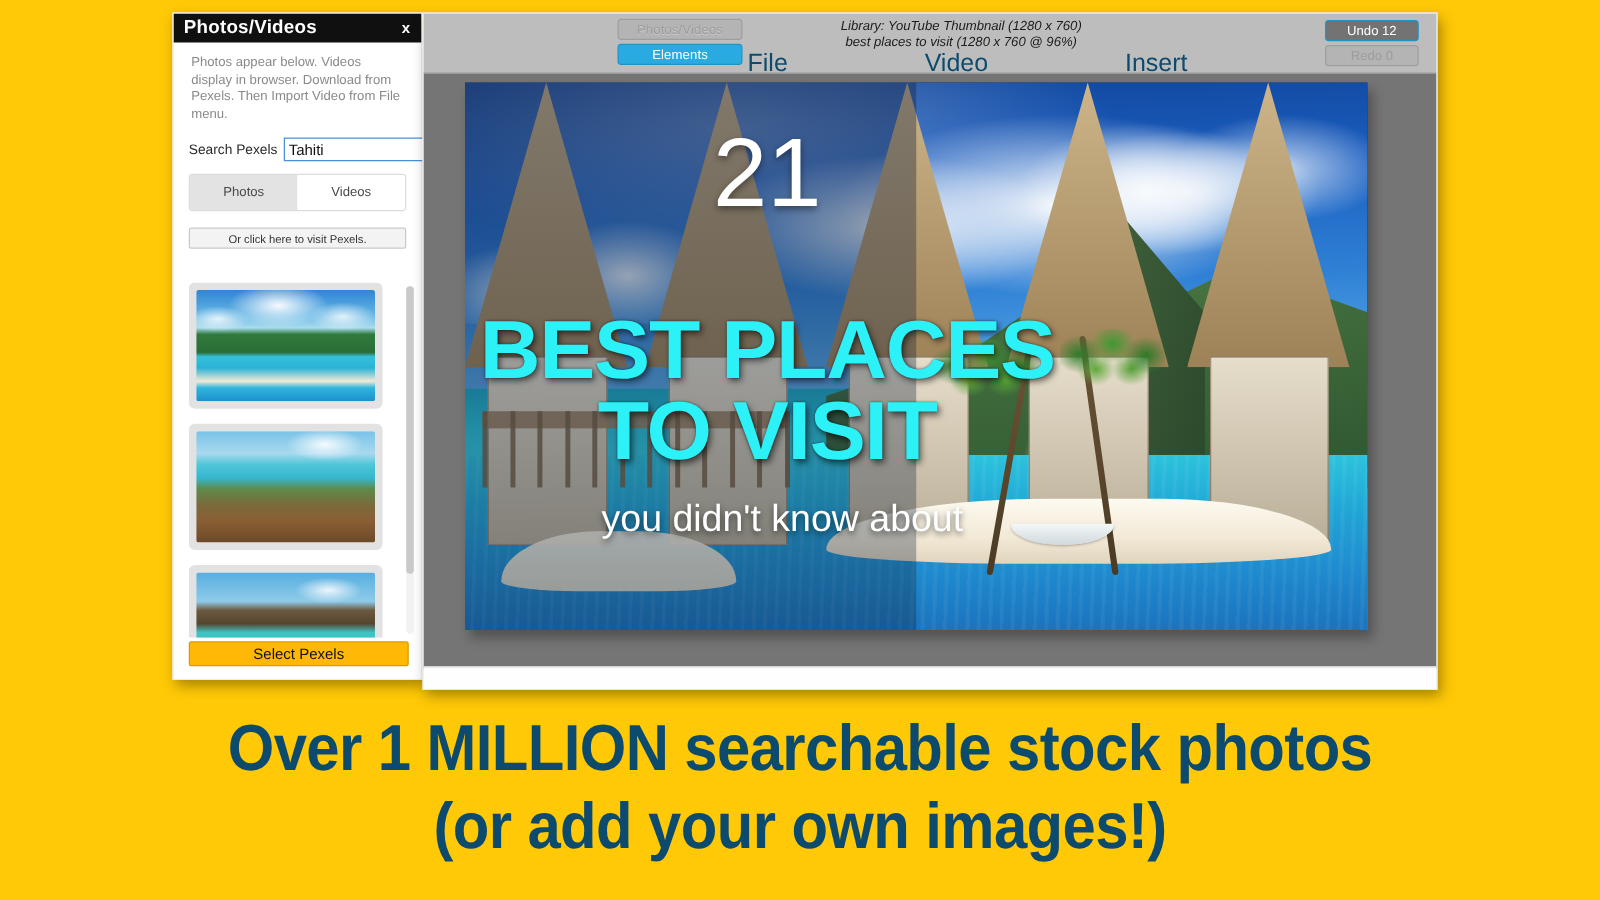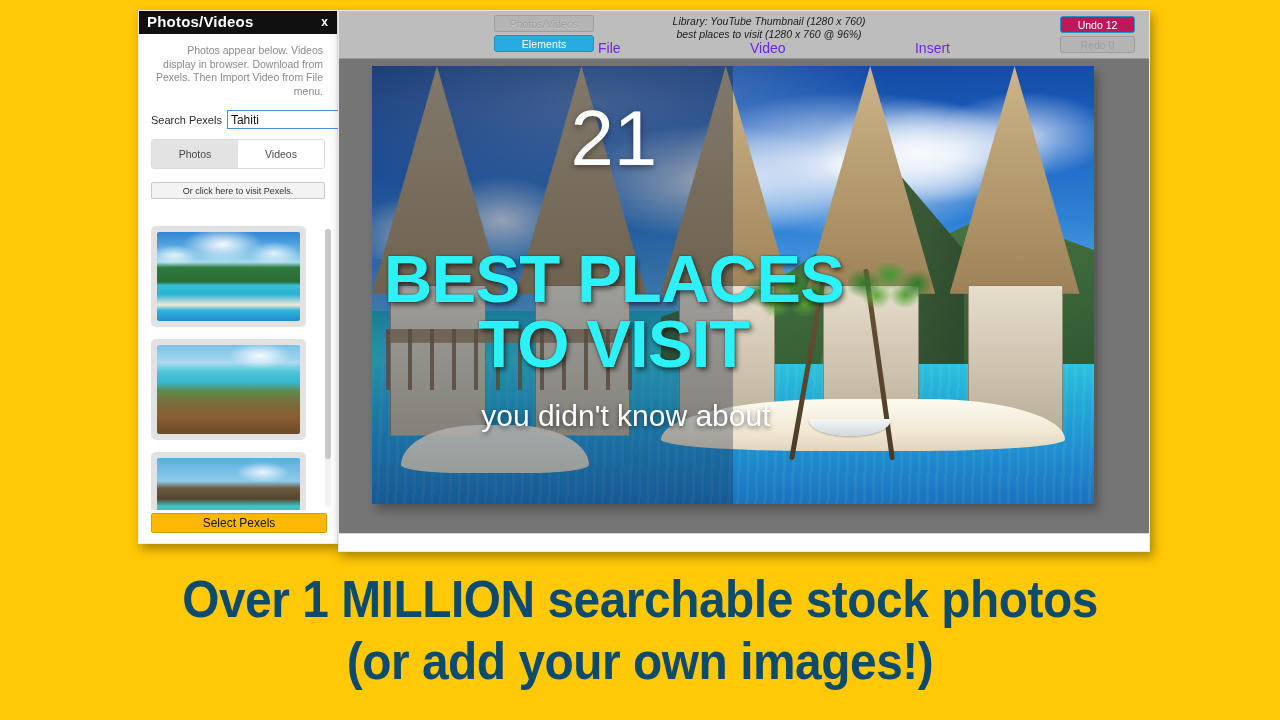--- a/index.html
+++ b/index.html
@@ -77,22 +77,22 @@
 
   #menu-row {
     position: absolute;
     left: 255px;
     top: 29px;
     width: 360px;
     display: flex;
     justify-content: space-between;
   }
   .menu-item {
-    font-size: 14px;
-    color: #6d28d9;
+    font-size: 20px;
+    color: #0c4a6e;
     padding: 0 4px;
     text-align: right;
   }
 
   .hist-stack {
     position: absolute;
     right: 14px;
     top: 5px;
     width: 75px;
   }
@@ -100,21 +100,21 @@
     display: block;
     width: 100%;
     height: 17px;
     line-height: 17px;
     text-align: center;
     font-size: 10.5px;
     border-radius: 3px;
     margin-bottom: 3px;
     border: 1px solid rgba(0,0,0,0.12);
   }
-  .hist-btn.enabled { background: #be185d; color: #fff; border-color: #1f93c4; }
+  .hist-btn.enabled { background: #737373; color: #fff; border-color: #1f93c4; }
   .hist-btn.disabled { background: #b4b4b4; color: #9d9d9d; }
 
   
   #workspace {
     position: absolute;
     left: 0; top: 48px;
     width: 100%;
     height: 476px;
     background: #757575;
   }
@@ -335,21 +335,21 @@
     right: 9px; top: 4px;
     font-size: 12px;
     font-weight: bold;
     color: #fff;
   }
   #panel-help {
     margin: 10px 14px 0 14px;
     font-size: 10.5px;
     line-height: 13.5px;
     color: #8a8a8a;
-    text-align: right;
+    text-align: left;
   }
   #search-row {
     display: flex;
     align-items: center;
     margin: 12px 10px 0 12px;
   }
   #search-label {
     font-size: 11px;
     color: #2b2b2b;
     margin-right: 5px;

